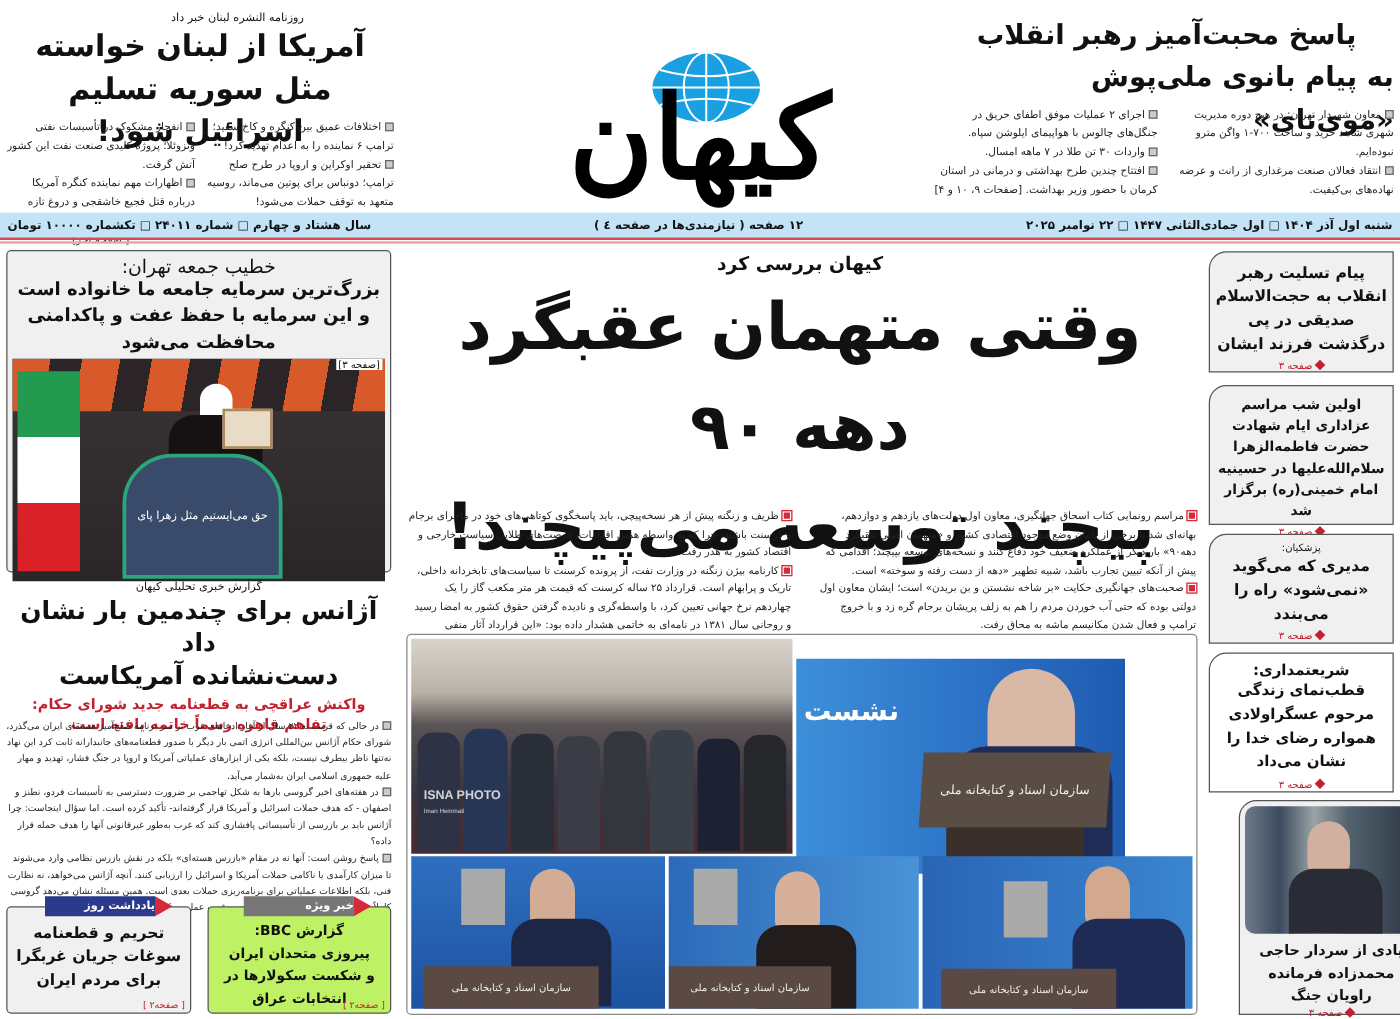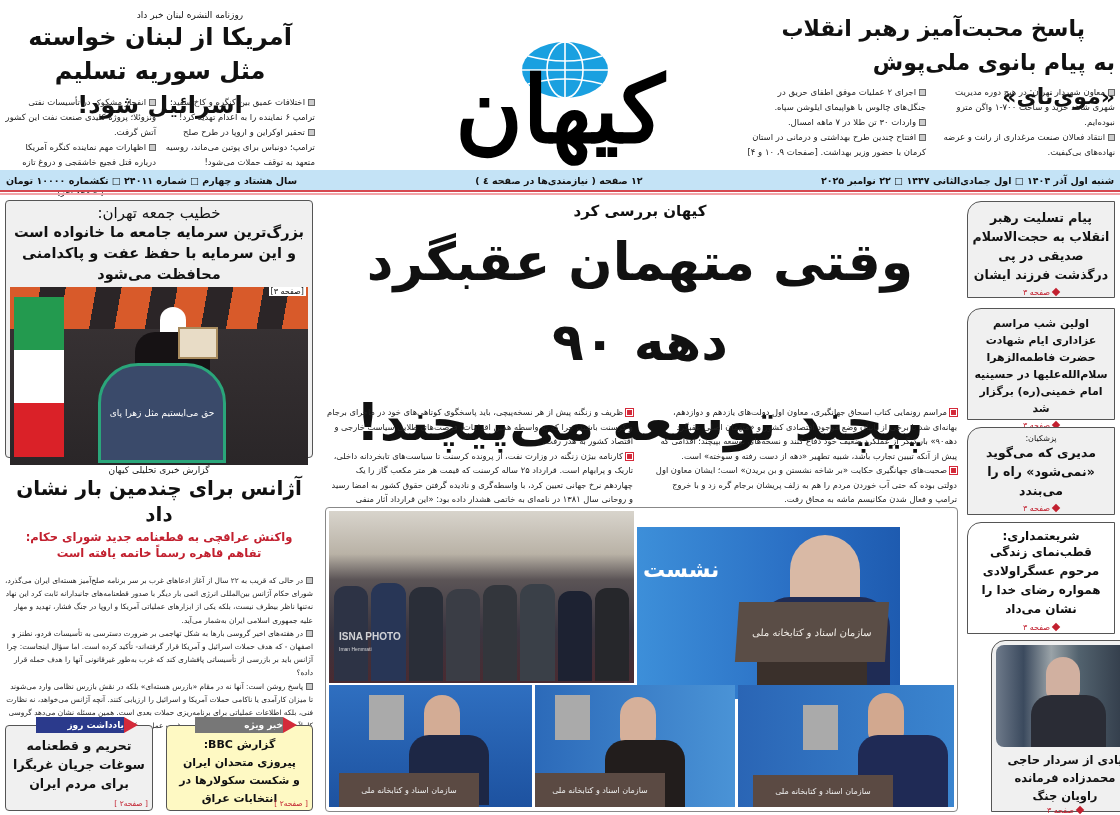--- a/index.html
+++ b/index.html
@@ -169,20 +169,21 @@
         <span>حق می‌ایستیم مثل زهرا پای</span>
       </div>
     <div style="position:absolute;right:2px;top:0;background:#fff;font-size:8px;padding:0 2px">[صفحه ۳]</div>
   </div>
 </div>
 
 <div class="abs rtl" style="left:5px;top:465px;width:308px;">
   <div style="font-size:9px;text-align:center">گزارش خبری تحلیلی کیهان</div>
   <div style="text-align:center;font-weight:bold;font-size:20px;line-height:26px;">
     <div>آژانس برای چندمین بار نشان داد</div>
+    <div>دست‌نشانده آمریکاست</div>
   </div>
   <div style="text-align:center;font-weight:bold;color:#c2202f;font-size:11.5px;line-height:16px;margin-top:2px;">
     <div>واکنش عراقچی به قطعنامه جدید شورای حکام:</div>
     <div>تفاهم قاهره رسماً خاتمه یافته است</div>
   </div>
 </div>
 <div class="abs bullets" style="left:5px;top:574px;width:308px;font-size:7.4px;line-height:13.2px;">
   <p><span class="sq"></span><span>در حالی که قریب به ۲۲ سال از آغاز ادعاهای غرب بر سر برنامه صلح‌آمیز هسته‌ای ایران می‌گذرد، شورای حکام آژانس بین‌المللی انرژی اتمی بار دیگر با صدور قطعنامه‌های جانبدارانه ثابت کرد این نهاد نه‌تنها ناظر بیطرف نیست، بلکه یکی از ابزارهای عملیاتی آمریکا و اروپا در جنگ فشار، تهدید و مهار علیه جمهوری اسلامی ایران به‌شمار می‌آید.</span></p>
   <p><span class="sq"></span><span>در هفته‌های اخیر گروسی بارها به شکل تهاجمی بر ضرورت دسترسی به تأسیسات فردو، نطنز و اصفهان - که هدف حملات اسرائیل و آمریکا قرار گرفته‌اند- تأکید کرده است. اما سؤال اینجاست: چرا آژانس باید بر بازرسی از تأسیساتی پافشاری کند که غرب به‌طور غیرقانونی آنها را هدف حمله قرار داده؟</span></p>
   <p><span class="sq"></span><span>پاسخ روشن است: آنها نه در مقام «بازرس هسته‌ای» بلکه در نقش بازرس نظامی وارد می‌شوند تا میزان کارآمدی یا ناکامی حملات آمریکا و اسرائیل را ارزیابی کنند. آنچه آژانس می‌خواهد، نه نظارت فنی، بلکه اطلاعات عملیاتی برای برنامه‌ریزی حملات بعدی است. همین مسئله نشان می‌دهد گروسی کاملاً در چارچوب مأموریت امنیتی- سیاسی غرب عمل می‌کند.</span> <span>[صفحه ۲]</span></p>
@@ -194,21 +195,21 @@
   </div>
   <div style="position:absolute;left:118px;top:-9px;width:0;height:0;border-top:8px solid transparent;border-bottom:8px solid transparent;border-left:14px solid #d42a3a;"></div>
   <div style="font-weight:bold;font-size:12.5px;line-height:19px;margin-top:10px">
     <div>تحریم و قطعنامه</div>
     <div>سوغات جریان غربگرا</div>
     <div>برای مردم ایران</div>
   </div>
   <div style="position:absolute;right:4px;bottom:2px;font-size:7.5px;color:#c2202f">[ صفحه۲ ]</div>
 </div>
 
-<div class="abs rtl" style="left:166px;top:725px;width:147px;height:86px;border:1.5px solid #555;border-radius:4px;background:#fef9c3;text-align:center;">
+<div class="abs rtl" style="left:166px;top:725px;width:147px;height:86px;border:1.5px solid #555;border-radius:4px;background:#bef264;text-align:center;">
   <div class="tag" style="left:28px;width:88px;background:#777;">
     <span>خبر ویژه</span>
   </div>
   <div style="position:absolute;left:116px;top:-9px;width:0;height:0;border-top:8px solid transparent;border-bottom:8px solid transparent;border-left:14px solid #d42a3a;"></div>
   <div style="font-weight:bold;font-size:11px;line-height:18px;margin-top:10px">
     <div>گزارش BBC:</div>
     <div>پیروزی متحدان ایران</div>
     <div>و شکست سکولارها در انتخابات عراق</div>
   </div>
   <div style="position:absolute;right:4px;bottom:2px;font-size:7.5px;color:#c2202f">[ صفحه۲ ]</div>

